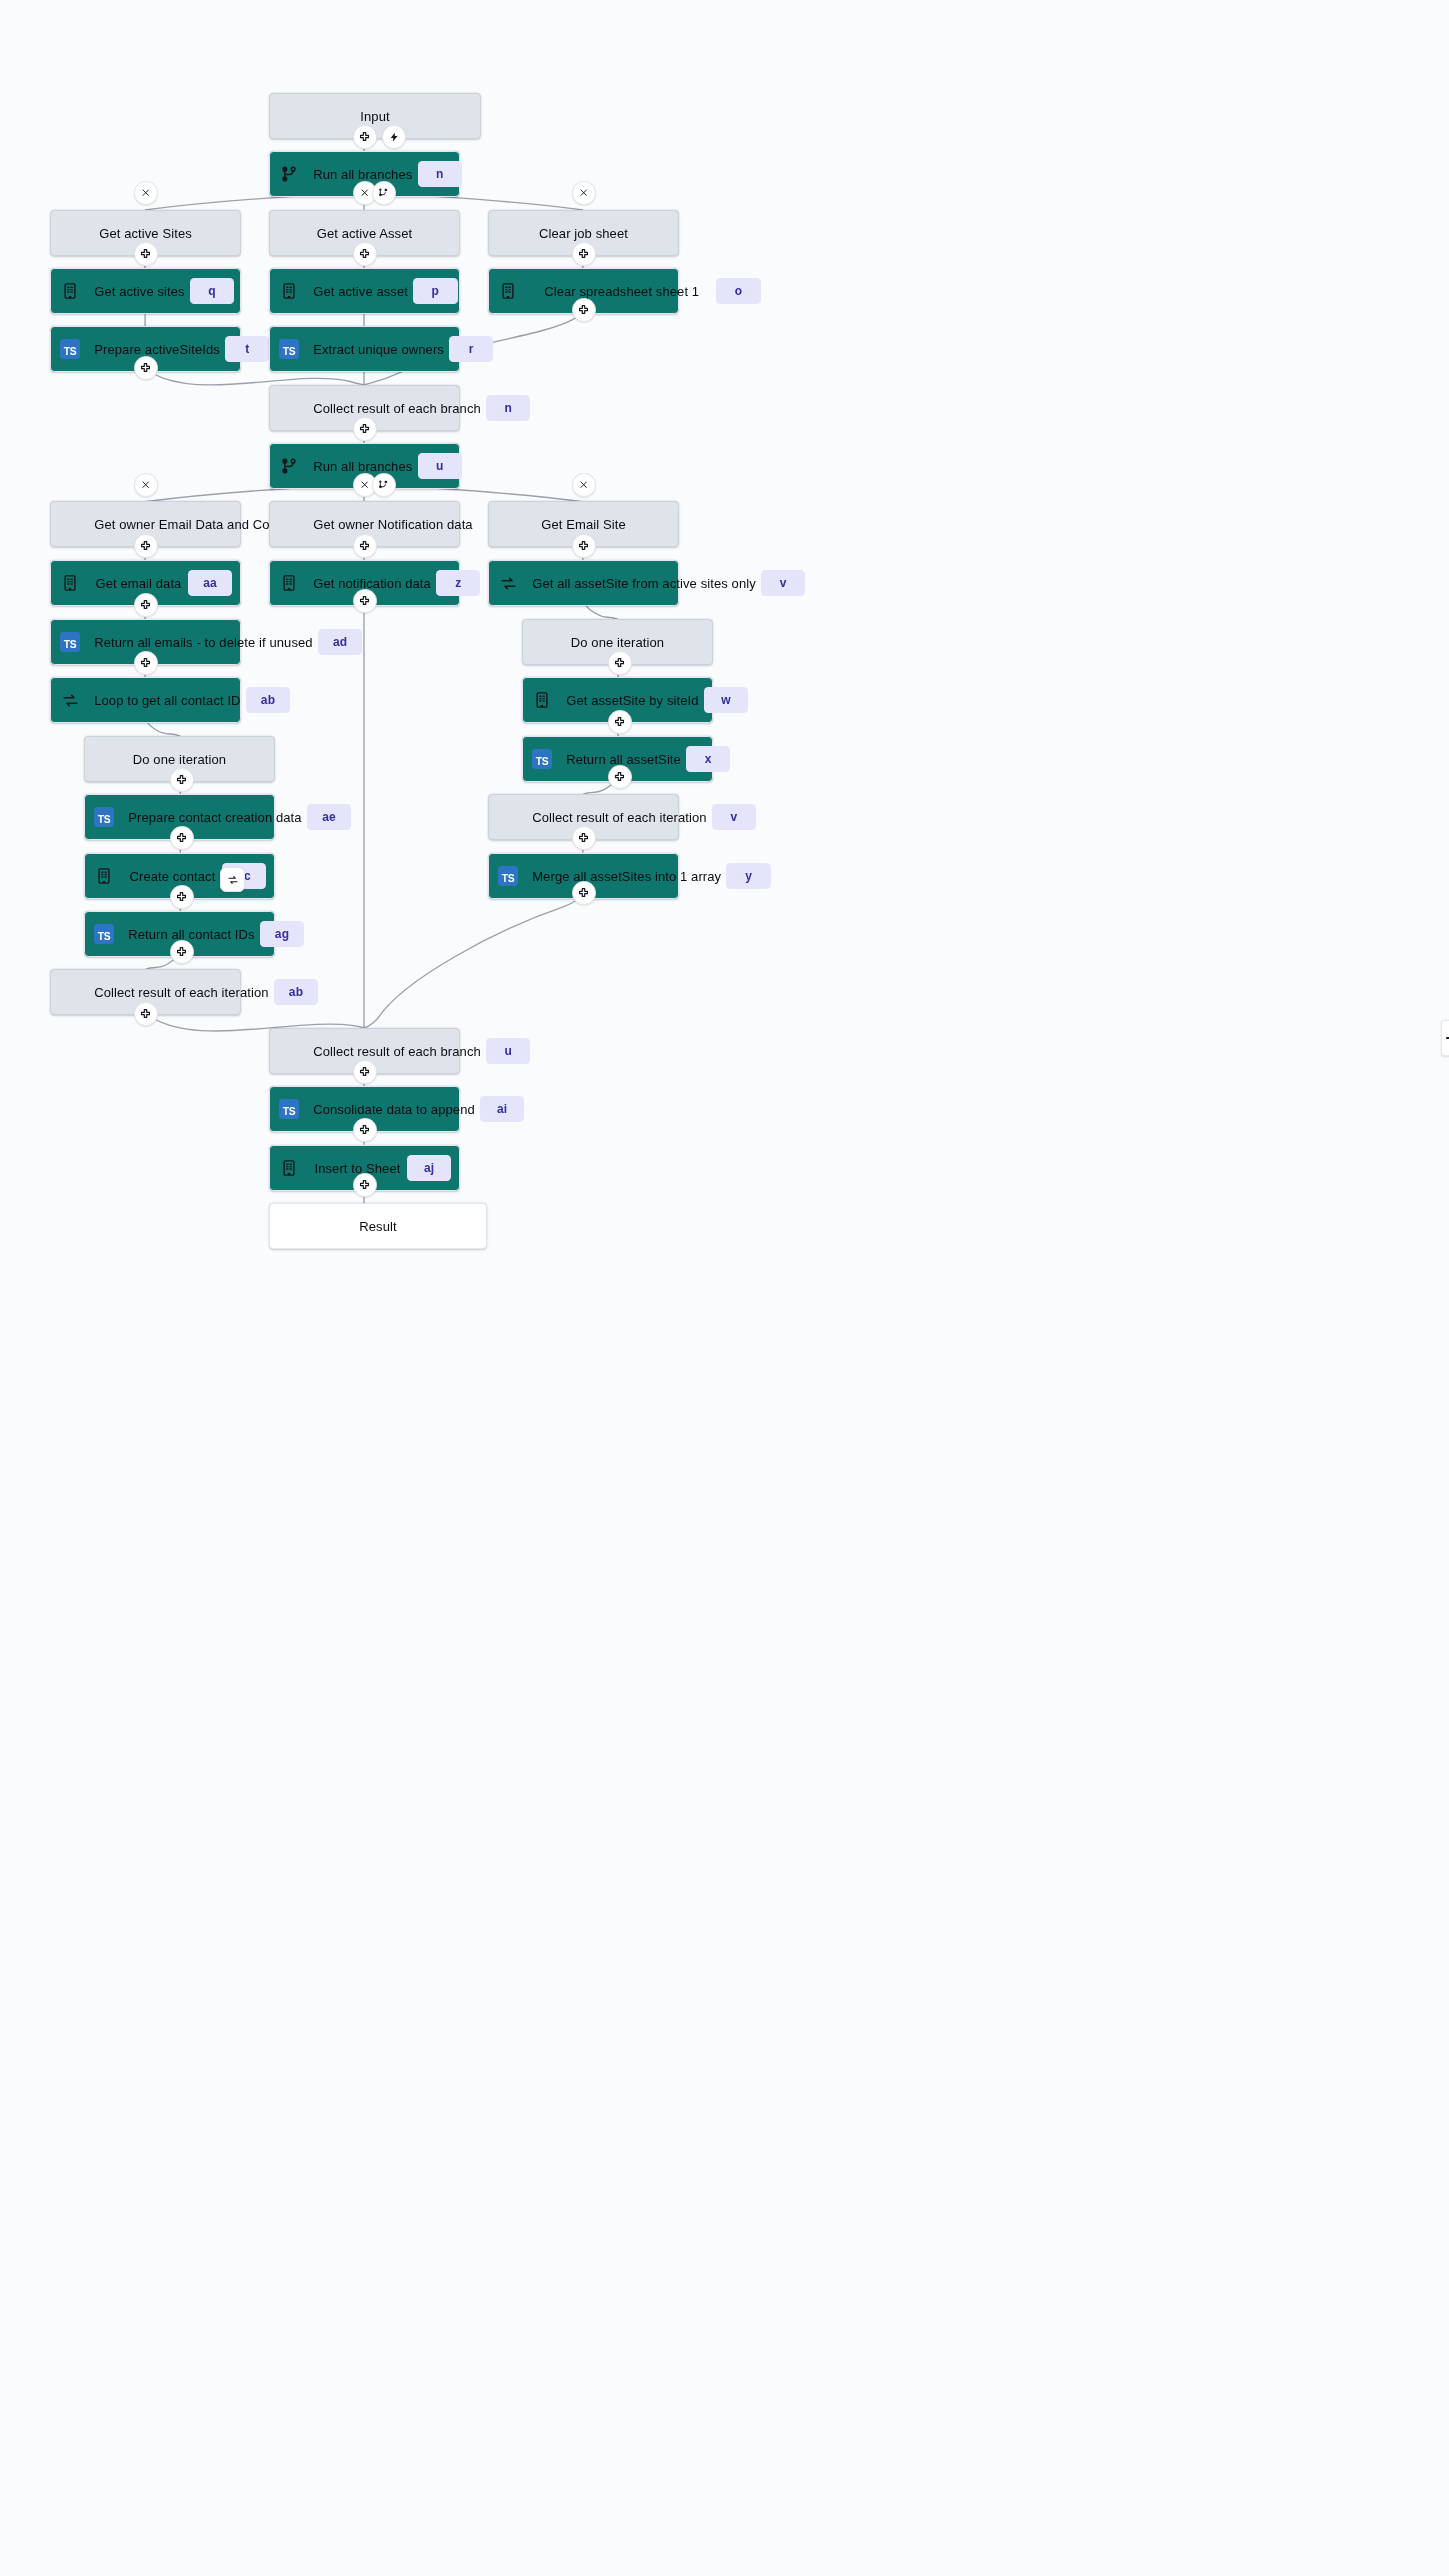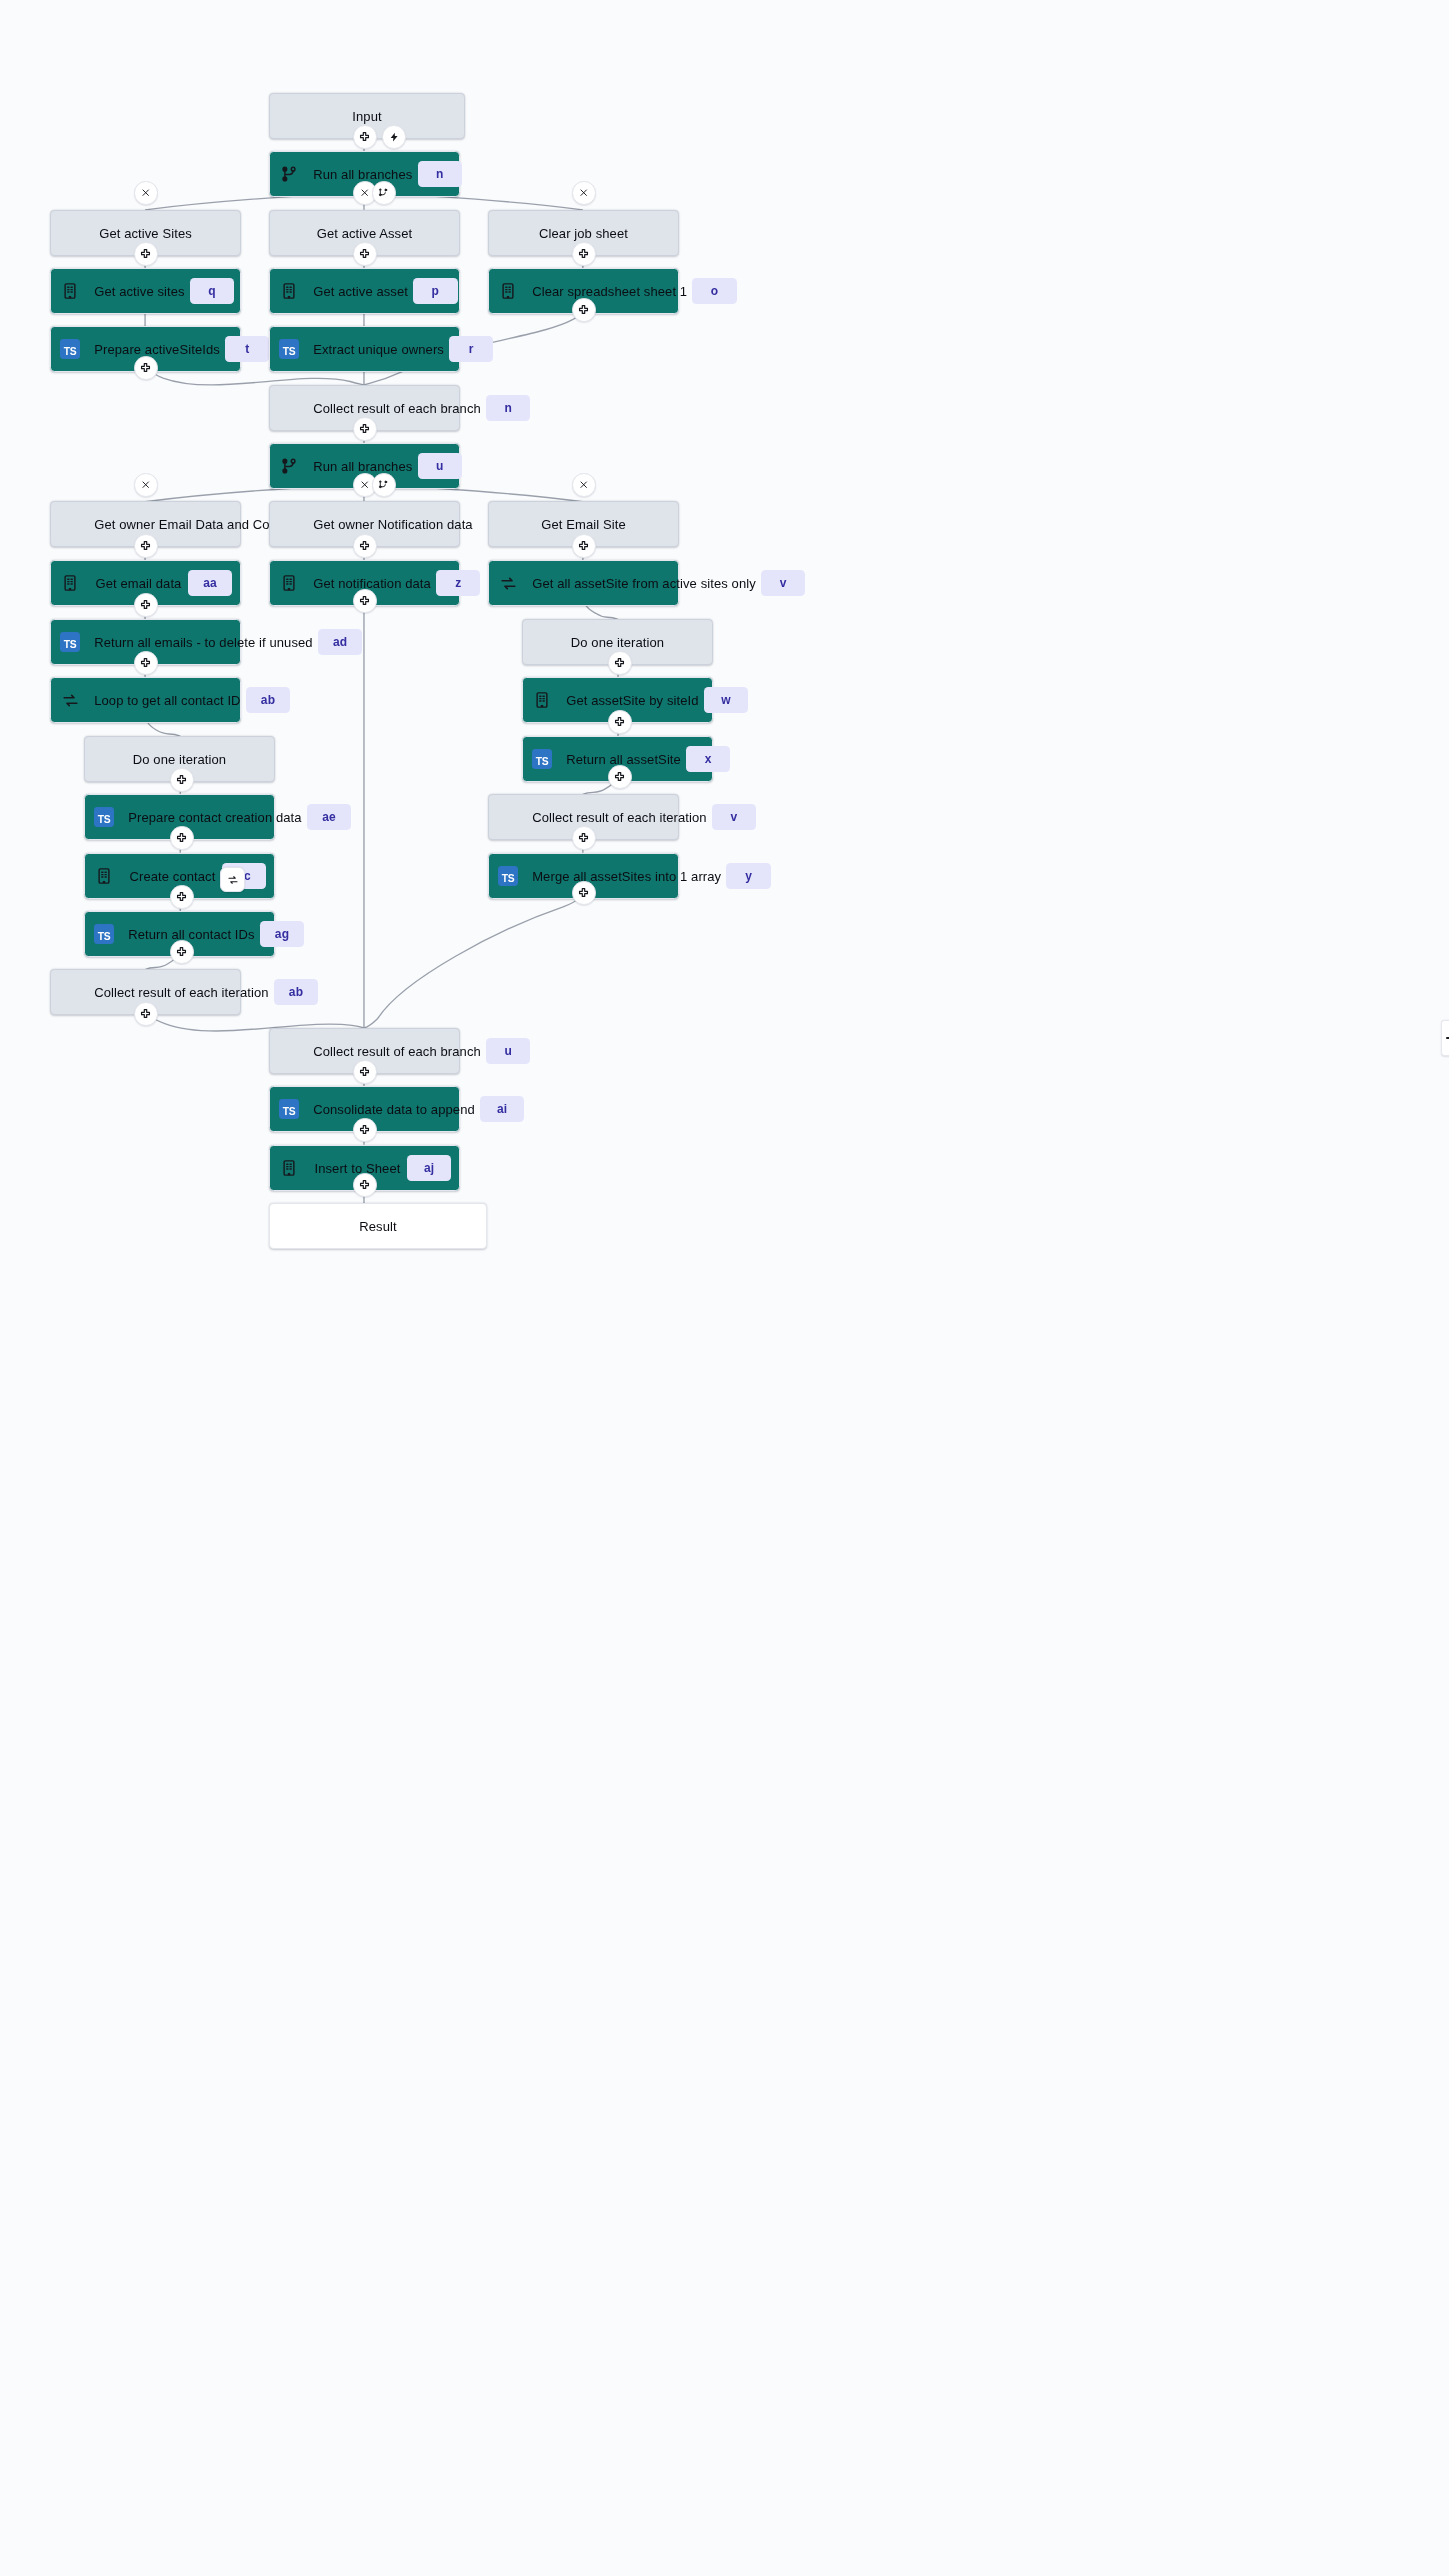--- a/index.html
+++ b/index.html
@@ -125,21 +125,21 @@
 
       <path d="M679,1027 C679,1046 672,1050 656,1056 C580,1082 470,1140 440,1186 C432,1194 428,1196 424,1197"></path>
 
       <path d="M424,1231 L424,1265"></path>
       <path d="M424,1299 L424,1333"></path>
       <path d="M424,1367 L424,1401"></path>
     </g>
   </svg>
 
   <div id="nodes">
-      <div class="node terminal" style="left: 269px; top: 93px; width: 196px;">
+      <div class="node terminal" style="left: 269px; top: 93px; width: 212px;">
         <span class="icon-slot"></span>
         <span class="label">Input</span>
         <span style="flex: 0 0 38px;"></span>
       </div>
       <div class="node step" style="left: 269px; top: 151px; width: 191px;">
         <span class="icon-slot">
           <span style="display: flex; align-items: center; justify-content: center;">
             <svg width="18" height="18" viewBox="0 0 24 24" fill="none" stroke="#16181d" stroke-width="2">
               <circle cx="6.5" cy="5.5" r="2.4" fill="#16181d"></circle>
               <circle cx="17.5" cy="5.5" r="2.4" fill="none"></circle>
@@ -185,21 +185,21 @@
             <svg width="18" height="18" viewBox="0 0 24 24" fill="none" stroke="#16181d" stroke-width="1.9">
               <rect x="5.5" y="2.5" width="13" height="19" rx="1.6"></rect>
               <path d="M9 7h1.6M13.4 7H15M9 10.2h1.6M13.4 10.2H15M9 13.4h1.6M13.4 13.4H15" stroke-linecap="round"></path>
               <path d="M10.4 18.6h3.2v2.9h-3.2z" fill="#16181d" stroke="none"></path>
             </svg>
           </span>
         </span>
         <span class="label">Get active asset</span>
         <span class="badge">p</span>
       </div>
-      <div class="node step" style="left: 488px; top: 268px; width: 191px;">
+      <div class="node step" style="left: 488px; top: 268px; width: 191px; gap: 12px;">
         <span class="icon-slot">
           <span style="display: flex; align-items: center; justify-content: center;">
             <svg width="18" height="18" viewBox="0 0 24 24" fill="none" stroke="#16181d" stroke-width="1.9">
               <rect x="5.5" y="2.5" width="13" height="19" rx="1.6"></rect>
               <path d="M9 7h1.6M13.4 7H15M9 10.2h1.6M13.4 10.2H15M9 13.4h1.6M13.4 13.4H15" stroke-linecap="round"></path>
               <path d="M10.4 18.6h3.2v2.9h-3.2z" fill="#16181d" stroke="none"></path>
             </svg>
           </span>
         </span>
         <span class="label">Clear spreadsheet sheet 1</span>

